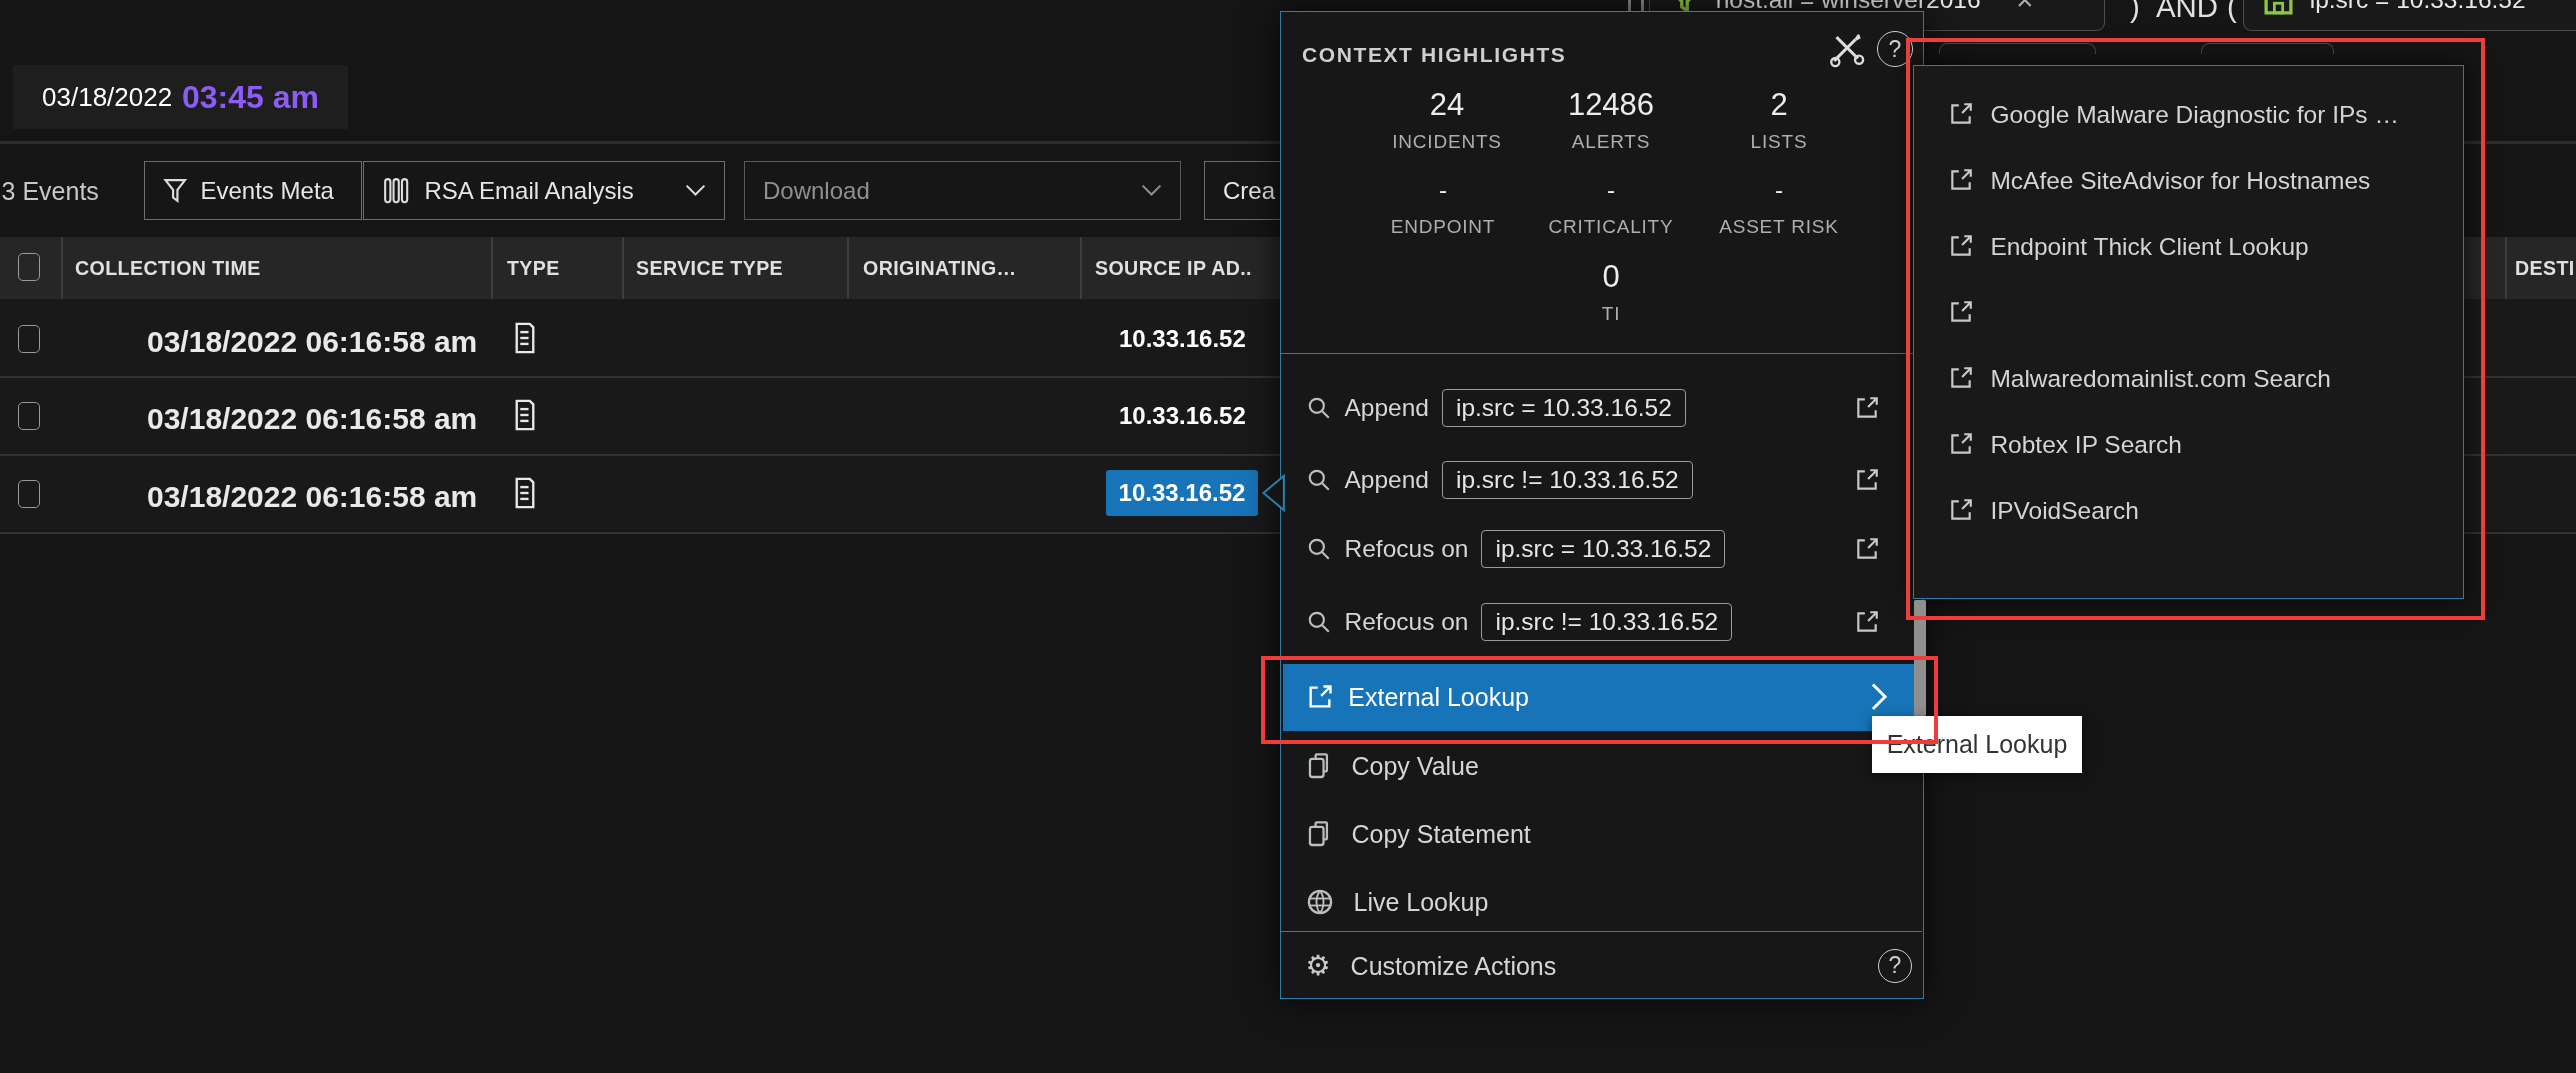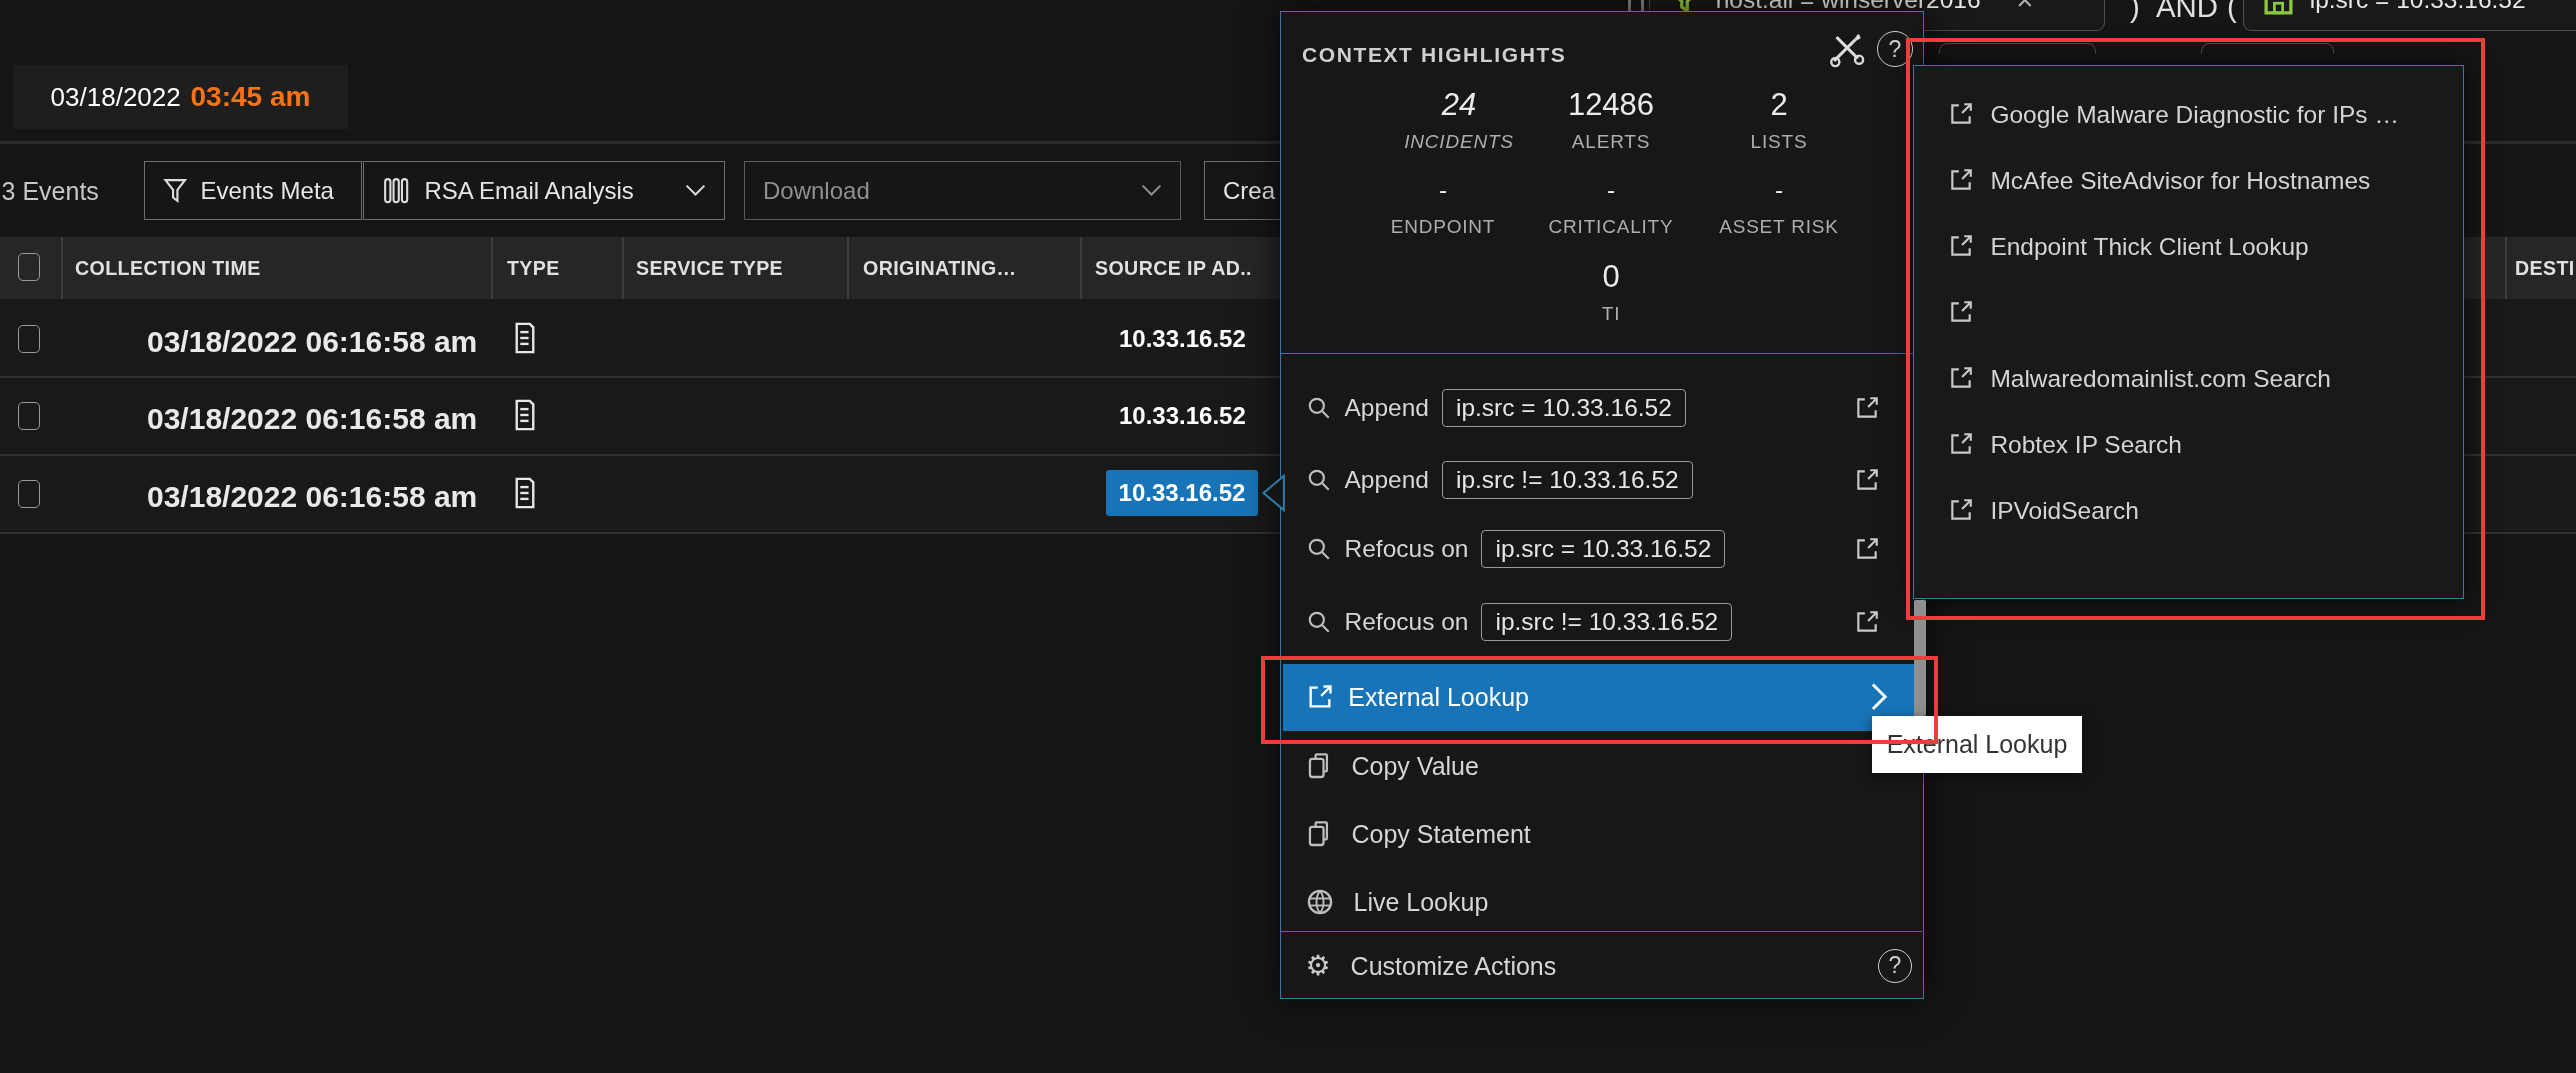--- a/index.html
+++ b/index.html
@@ -87,21 +87,21 @@
       <path d="M1 10 L12 1 L23 10" fill="none" stroke="#8dc63f" stroke-width="2.4"></path>
       <rect x="9" y="13" width="6" height="7" fill="none" stroke="#8dc63f" stroke-width="2"></rect>
     </svg>
     <span class="qtext">ip.src = 10.33.16.52</span>
   </div>
   <div class="qfrag" style="left:1939px;width:155px;"></div>
   <div class="qfrag" style="left:2201px;width:131px;"></div>
 
   <div class="abs" style="left:13px;top:65px;width:335px;height:64px;background:#1e1e1e;display:flex;align-items:center;justify-content:center;gap:9.8px;">
     <span style="font-size:26px;color:#fff;">03/18/2022</span>
-    <span style="font-size:28px;color:#f97316;font-weight:bold;">03:45 am</span>
+    <span style="font-size:32px;color:#8b5cf6;font-weight:bold;">03:45 am</span>
   </div>
   <div class="abs" style="left:0;top:141px;width:2576px;height:2.5px;background:#2c2c2c;"></div>
 
   <div class="abs" style="left:1.6px;top:177px;font-size:25px;color:#c8c8c8;">3 Events</div>
 
   <div class="tbtn" style="left:144px;width:218px;">
     <svg class="icon" width="24.5" height="26" viewBox="0 0 22 24">
       <path d="M2 2 h18 l-7 9 v10 l-4 -3 v-7 z" fill="none" stroke="#dcdcdc" stroke-width="2"></path>
     </svg>
     <span>Events Meta</span>
@@ -187,21 +187,21 @@
     <div class="ctx-title">CONTEXT HIGHLIGHTS</div>
     <svg class="abs" style="left:546px;top:18px;" width="38" height="38" viewBox="0 0 32 32">
       <path d="M6 26 L24 8" stroke="#dcdcdc" stroke-width="2.6" fill="none"></path>
       <path d="M24 8 l3 -4 m-3 4 l4 -2" stroke="#dcdcdc" stroke-width="2.2" fill="none"></path>
       <path d="M8 6 L26 24" stroke="#dcdcdc" stroke-width="2.6" fill="none"></path>
       <circle cx="7" cy="27" r="3.4" fill="none" stroke="#dcdcdc" stroke-width="2"></circle>
       <circle cx="27" cy="25" r="3.4" fill="none" stroke="#dcdcdc" stroke-width="2"></circle>
     </svg>
     <div class="helpcirc abs" style="left:596px;top:19.6px;width:36px;height:36px;">?</div>
 
-    <div class="stat-cell" style="left:96px;top:75px;font-style:italic;">
+    <div class="stat-cell" style="left:84px;top:75px;">
       <div class="stat-val">24</div>
       <div class="stat-lbl">INCIDENTS</div>
     </div>
     <div class="stat-cell" style="left:248px;top:75px;">
       <div class="stat-val">12486</div>
       <div class="stat-lbl">ALERTS</div>
     </div>
     <div class="stat-cell" style="left:416px;top:75px;">
       <div class="stat-val">2</div>
       <div class="stat-lbl">LISTS</div>

